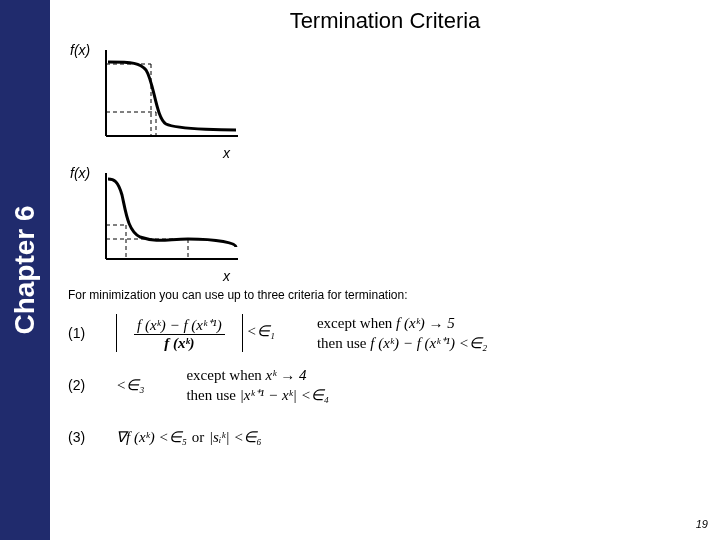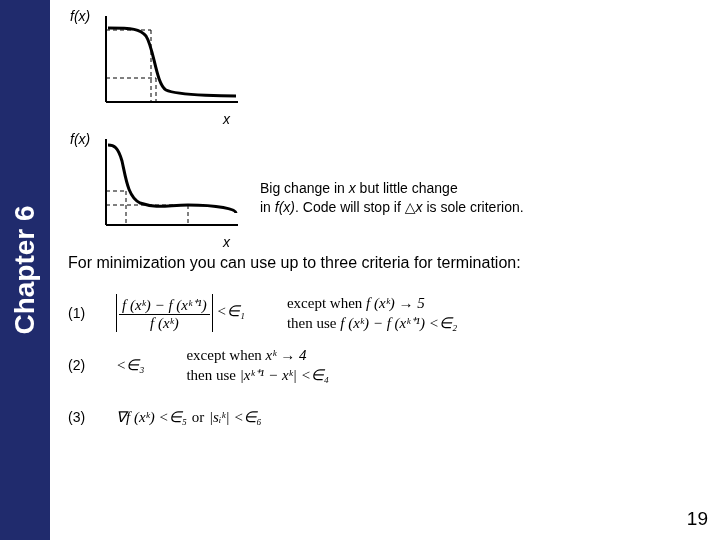--- a/index.html
+++ b/index.html
@@ -8,40 +8,41 @@
   .sidebar-label { color: #fff; font-size: 28px; font-weight: bold; transform: rotate(-90deg); white-space: nowrap; }
   .content { position: absolute; left: 50px; top: 0; width: 670px; height: 540px; padding: 8px 18px 8px 18px; }
   .title { text-align: center; font-size: 22px; margin-bottom: 8px; }
   .graph-row { display: flex; align-items: center; gap: 12px; margin-bottom: 4px; }
   .axis-wrap { width: 180px; position: relative; }
   .fx-label { font-style: italic; font-size: 14px; position: absolute; left: 2px; top: 0; }
   .x-label { font-style: italic; font-size: 14px; text-align: right; padding-right: 18px; margin-top: -2px; }
   svg.plot { display: block; }
   .graph-text { flex: 1; font-size: 14px; padding-top: 14px; line-height: 1.3; }
   .graph-text .it { font-style: italic; }
-  .body-text { font-size: 16px; margin: 2px 0 22px 0; }
+  .body-text { font-size: 12px; margin: 2px 0 12px 0; }
   .crit-row { display: flex; align-items: center; gap: 18px; margin-bottom: 14px; font-size: 14px; min-height: 38px; }
   .crit-num { width: 30px; }
   .math { font-family: 'Times New Roman', serif; font-size: 15px; }
   .frac { display: inline-block; text-align: center; vertical-align: middle; }
   .frac .num { display: block; border-bottom: 1px solid #000; padding: 0 3px; }
-  .frac .den { display: block; padding: 0 3px; }
-  .bars { display: inline-block; border-left: 1px solid #000; border-right: 1px solid #000; padding: 0 2px; }
+  .frac .den { display: block; padding: 0 3px; font-weight: bold; }
+  .bars { display: inline-block; border-left: 1px solid #000; border-right: 1px solid #000; padding: 0 17px; }
   .cond { margin-left: 24px; }
-  .pagenum { position: absolute; right: 12px; bottom: 10px; font-size: 19px; }
+  .pagenum { position: absolute; right: 12px; bottom: 10px; font-size: 11px; font-style: italic; }
   .it { font-style: italic; }
 </style>
 </head>
 <body>
 
 <div class="sidebar">
   <div class="sidebar-label">Chapter 6</div>
 </div>
 
 <div class="content">
+  <div class="title">Termination Criteria</div>
 
   <div class="graph-row">
     <div class="axis-wrap">
       <div class="fx-label">f(x)</div>
       <svg class="plot" width="180" height="105">
         <line x1="38" y1="8" x2="38" y2="94" stroke="#000" stroke-width="2"></line>
         <line x1="38" y1="94" x2="170" y2="94" stroke="#000" stroke-width="2"></line>
         <path d="M40,20 C65,20 72,21 78,28 C86,40 88,76 98,82 C110,88 168,88 168,88" stroke="#000" stroke-width="3" fill="none"></path>
         <line x1="38" y1="22" x2="83" y2="22" stroke="#000" stroke-dasharray="4,3"></line>
         <line x1="38" y1="70" x2="88" y2="70" stroke="#000" stroke-dasharray="4,3"></line>
@@ -58,24 +59,20 @@
       <svg class="plot" width="180" height="105">
         <line x1="38" y1="8" x2="38" y2="94" stroke="#000" stroke-width="2"></line>
         <line x1="38" y1="94" x2="170" y2="94" stroke="#000" stroke-width="2"></line>
         <path d="M40,14 C46,14 50,16 54,30 C58,48 60,66 72,72 C90,78 100,74 120,74 C150,74 168,78 168,82" stroke="#000" stroke-width="3" fill="none"></path>
         <line x1="58" y1="60" x2="58" y2="94" stroke="#000" stroke-dasharray="4,3"></line>
         <line x1="120" y1="74" x2="120" y2="94" stroke="#000" stroke-dasharray="4,3"></line>
         <line x1="38" y1="60" x2="58" y2="60" stroke="#000" stroke-dasharray="4,3"></line>
         <line x1="38" y1="74" x2="120" y2="74" stroke="#000" stroke-dasharray="4,3"></line>
       </svg>
       <div class="x-label">x</div>
-    </div>
-    <div class="graph-text">
-      <span>Big change in </span><span class="it">x</span><span> but little change</span><br>
-      <span>in </span><span class="it">f(x)</span><span>.  Code will stop if △</span><span class="it">x</span><span> is sole criterion.</span>
     </div>
   </div>
 
   <div class="body-text">For minimization you can use up to three criteria for termination:</div>
 
   <div class="crit-row">
     <div class="crit-num">(1)</div>
     <div class="math">
       <span class="bars"><span class="frac"><span class="num it">f (xᵏ) − f (xᵏ⁺¹)</span><span class="den it">f (xᵏ)</span></span></span>
       <span class="it">&lt;∈₁</span>

